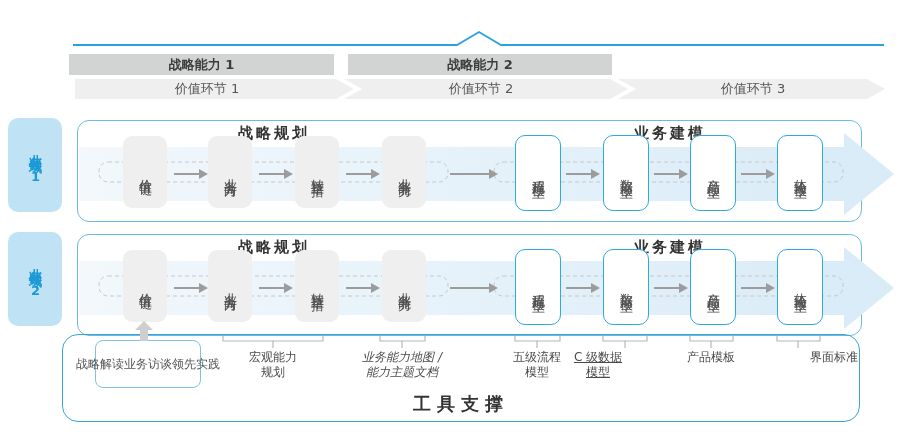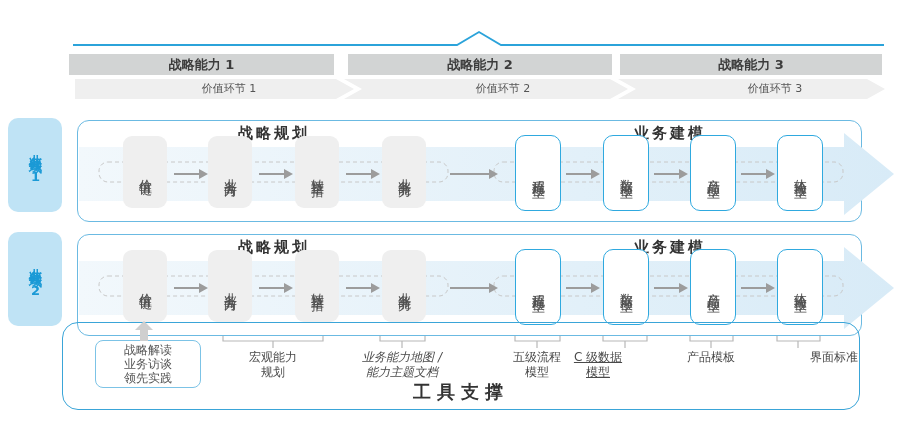--- a/index.html
+++ b/index.html
@@ -12,22 +12,22 @@
   .hdr-titles span{font-size:20px;font-weight:bold;color:#1B9DD9;letter-spacing:2px;}
 
   .topsvg{position:absolute;left:0;top:0;}
 
   
   .capbar{position:absolute;top:54px;height:21px;background:#D2D4D4;
     text-align:center;line-height:21px;font-size:13px;font-weight:600;color:#3C3C3C;}
   .cap1{left:69px;width:265px;} .cap2{left:348px;width:264px;} .cap3{left:620px;width:262px;}
 
   
-  .vlabel{position:absolute;top:79px;height:32px;line-height:20px;font-size:11px;color:#555;
-    transform:translateX(-50%);white-space:nowrap;margin-left:22px;}
+  .vlabel{position:absolute;top:79px;height:32px;line-height:20px;font-size:13px;color:#555;
+    transform:translateX(-50%);white-space:nowrap;}
 
   
   .domtab{position:absolute;left:8px;width:54px;height:94px;background:#BFE3F5;border-radius:10px;
     display:flex;align-items:center;justify-content:center;}
   .domtab span{writing-mode:vertical-rl;text-orientation:upright;font-size:13px;font-weight:bold;
     color:#1B9AD6;letter-spacing:2px;}
   .dom1{top:118px;} .dom2{top:232px;}
 
   
   .row{position:absolute;left:77px;width:783px;height:100px;border:1.3px solid #6BBAE2;border-radius:12px;}
@@ -38,27 +38,27 @@
     line-height:20px;white-space:nowrap;margin-top:12px;}
   .gbox,.bbox{position:absolute;display:flex;align-items:center;justify-content:center;}
   .gbox{top:15px;width:44px;height:72px;background:#EFEFEF;border-radius:9px;}
   .bbox{top:14px;width:44px;height:74px;background:#ffffff;border:1.6px solid #2FA9DF;border-radius:10px;}
   .vtext{writing-mode:vertical-rl;text-orientation:upright;font-size:13px;color:#4F4F4F;letter-spacing:2px;}
   .farrow{position:absolute;top:52px;height:2px;background:#9C9C9C;}
   .farrow::after{content:"";position:absolute;right:-8px;top:-4px;width:0;height:0;
     border-left:9px solid #9C9C9C;border-top:5px solid transparent;border-bottom:5px solid transparent;}
 
   
-  .tool{position:absolute;left:62px;top:322px;width:796px;height:86px;border:1.5px solid #3AA5D8;border-radius:16px;}
+  .tool{position:absolute;left:62px;top:334px;width:796px;height:86px;border:1.5px solid #3AA5D8;border-radius:16px;}
   .tool-label{position:absolute;left:50%;bottom:5px;transform:translateX(-50%);
     font-size:18px;font-weight:bold;color:#333;letter-spacing:6px;white-space:nowrap;}
 
   
   .inputsbox{position:absolute;left:95px;top:340px;width:104px;height:46px;background:#fff;
-    border:1.2px solid #7CC3E6;border-radius:8px;display:flex;flex-direction:column;
+    border:1.2px solid #7CC3E6;border-radius:8px;display:flex;
     align-items:center;justify-content:center;z-index:5;}
   .inputsbox span{font-size:12px;line-height:14px;color:#555;white-space:nowrap;}
   .uparrow-head{position:absolute;left:135px;top:321px;width:0;height:0;z-index:6;
     border-left:9px solid transparent;border-right:9px solid transparent;border-bottom:9px solid #CFCFCF;}
   .uparrow-shaft{position:absolute;left:140px;top:329px;width:8px;height:12px;background:#CFCFCF;z-index:6;}
   .bracketsvg{position:absolute;left:0;top:334px;z-index:4;}
   .note{position:absolute;top:350px;transform:translateX(-50%);text-align:center;
     font-size:12px;line-height:15px;color:#4A4A4A;white-space:nowrap;z-index:5;}
   .note span{display:block;}
   .n1{left:273px;} .n2{left:402px;font-style:italic;} .n3{left:537px;} .n4{left:598px;text-decoration:underline;} .n5{left:711px;} .n6{left:798px;margin-left:36px;}
@@ -71,21 +71,20 @@
 
   <svg class="topsvg" width="910" height="105">
     <polyline points="73,45 457,45 479,32 501,45 884,45" fill="none" stroke="#2BA3DA" stroke-width="1.8"></polyline>
     <polygon points="75,79 336,79 354,89 336,99 75,99" fill="#EFEFEF"></polygon>
     <polygon points="344,79 610,79 628,89 610,99 344,99 362,89" fill="#EFEFEF"></polygon>
     <polygon points="618,79 867,79 885,89 867,99 618,99 636,89" fill="#EFEFEF"></polygon>
   </svg>
 
   <div class="capbar cap1">战略能力 1</div>
   <div class="capbar cap2">战略能力 2</div>
-  <div class="capbar cap3">战略能力 3</div>
 
   <span class="vlabel" style="left:207px">价值环节 1</span>
   <span class="vlabel" style="left:481px">价值环节 2</span>
   <span class="vlabel" style="left:753px">价值环节 3</span>
 
   <div class="domtab dom1">
     <span>业务领域 1</span>
   </div>
   <div class="domtab dom2">
     <span>业务领域 2</span>

